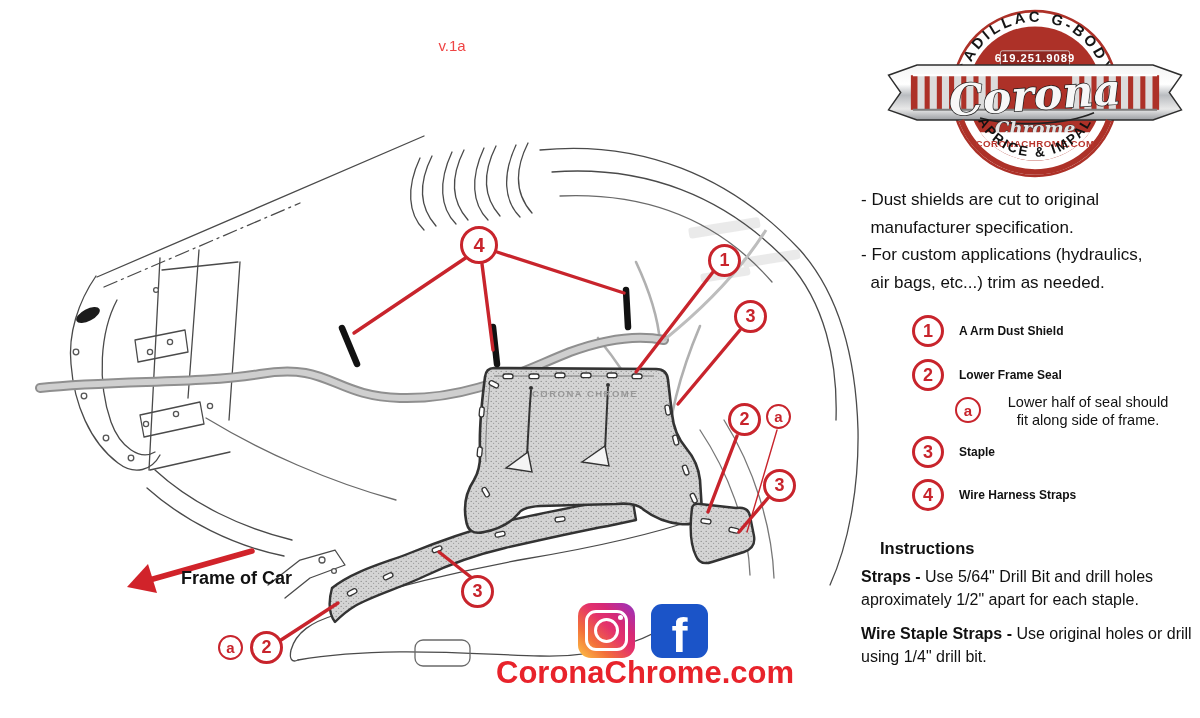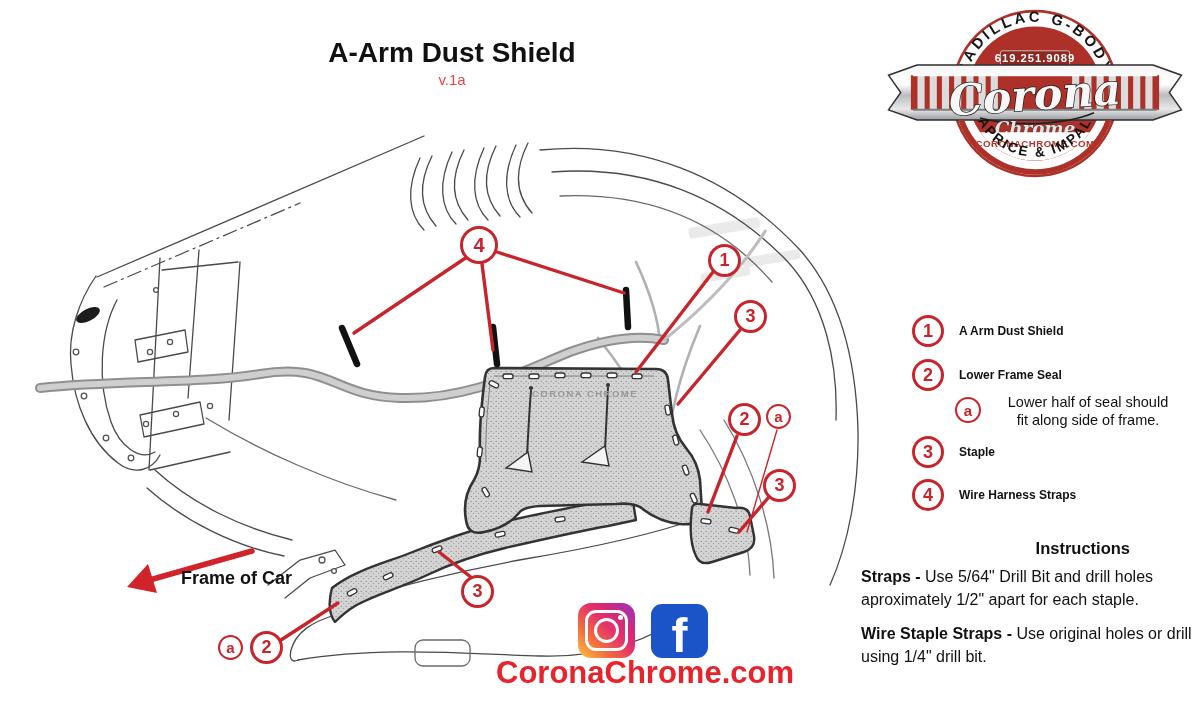--- a/index.html
+++ b/index.html
@@ -16,21 +16,21 @@
   
   #notes{left:861px;top:186px;width:335px;font-size:17px;line-height:27.5px;white-space:pre-wrap;}
   .legend-row{display:flex;align-items:center;gap:15px;}
   .co-circle{border-radius:50%;background:#fff;color:#c8242c;font-weight:bold;
              display:flex;align-items:center;justify-content:center;box-sizing:border-box;}
   .legend-circle{width:32px;height:32px;border:3px solid #c8242c;font-size:18px;flex:0 0 auto;}
   .legend-circle.small{width:26px;height:26px;border-width:2.5px;font-size:15px;}
   .legend-label{font-size:12px;font-weight:bold;}
   #legend-a-text{left:996px;top:394px;width:184px;text-align:center;font-size:14.5px;
                  font-weight:normal;line-height:17.5px;white-space:pre-wrap;}
-  #instructions-heading{left:880px;top:539px;width:250px;text-align:right;font-size:16.5px;font-weight:bold;}
+  #instructions-heading{left:880px;top:539px;width:250px;text-align:left;font-size:16.5px;font-weight:bold;}
   .instr-para{left:861px;width:342px;font-size:16px;line-height:23px;}
 
   
   #ig-icon{left:578px;top:603px;width:57px;height:55px;border-radius:13px;
     background:linear-gradient(45deg,#fdc545 0%,#f3703a 28%,#e4326b 55%,#d62976 70%,#b02ea6 88%,#8e3ab8 100%);}
   #ig-frame{position:absolute;left:7px;top:7px;right:7px;bottom:7px;border:3.5px solid #fff;border-radius:11px;}
   #ig-lens{position:absolute;left:50%;top:50%;width:19px;height:19px;margin:-13px 0 0 -13px;
            border:3.5px solid #fff;border-radius:50%;}
   #ig-dot{position:absolute;right:2px;top:2px;width:5px;height:5px;background:#fff;border-radius:50%;}
   #fb-icon{left:651px;top:604px;width:57px;height:54px;border-radius:11px;background:#1b54c8;
@@ -190,21 +190,20 @@
       <path d="M 281,640 L 338,603"></path>
     </g>
 
     <g stroke="#d1232a" fill="#d1232a">
       <path d="M 252,551 L 146,581" stroke-width="5.5" stroke-linecap="round"></path>
       <polygon points="127,587 148,564 157,593" stroke="none"></polygon>
     </g>
   </svg>
 
   <div class="abs" id="title-block">
-    <div id="title-line1">A-Arm Dust Shield</div>
     <div id="title-version">v.1a</div>
   </div>
 
   <svg class="abs" style="left:882px;top:4px;" width="306" height="176" viewBox="0 0 300 173">
     <defs>
       <linearGradient id="chromeGrad" x1="0" y1="0" x2="0" y2="1">
         <stop offset="0" stop-color="#f4f4f4"></stop>
           <stop offset="0.35" stop-color="#ffffff"></stop>
         <stop offset="0.55" stop-color="#b9bcc0"></stop>
           <stop offset="0.8" stop-color="#e9e9e9"></stop>
@@ -235,20 +234,24 @@
     <text x="150" y="129" text-anchor="middle" font-size="18" font-weight="bold" font-style="italic" font-family="DejaVu Serif, serif" fill="#e3e3e3" stroke="#3a3a3a" stroke-width="0.8" paint-order="stroke">Chrome</text>
     <path d="M 96.1,126 A 66,66 0 0 0 203.9,126 Z" fill="#fff"></path>
     <path d="M 77.6,114.3 A 77,77 0 0 0 222.4,114.3" fill="none" stroke="#ad3128" stroke-width="5.5"></path>
     <text x="150" y="141" text-anchor="middle" font-size="9.5" font-weight="bold" letter-spacing="0.5" fill="#b8342c" font-family="Liberation Sans, sans-serif">CORONACHROME.COM</text>
     <path id="logoBotArc" d="M 96.3,119 A 62,62 0 0 0 203.7,119" fill="none"></path>
     <text font-size="13.5" font-weight="bold" letter-spacing="2.2" fill="#111" font-family="Liberation Sans, sans-serif">
       <textPath href="#logoBotArc" startOffset="50%" text-anchor="middle">CAPRICE &amp; IMPALA</textPath>
     </text>
   </svg>
 
+  <div class="abs" id="notes">- Dust shields are cut to original
+  manufacturer specification.
+- For custom applications (hydraulics,
+  air bags, etc...) trim as needed.</div>
 
   <div class="abs legend-row" style="left:912px;top:315px;">
     <div class="co-circle legend-circle">1</div>
     <div class="legend-label">A Arm Dust Shield</div>
   </div>
   <div class="abs legend-row" style="left:912px;top:359px;">
     <div class="co-circle legend-circle">2</div>
     <div class="legend-label">Lower Frame Seal</div>
   </div>
   <div class="abs legend-row" style="left:955px;top:397px;">

